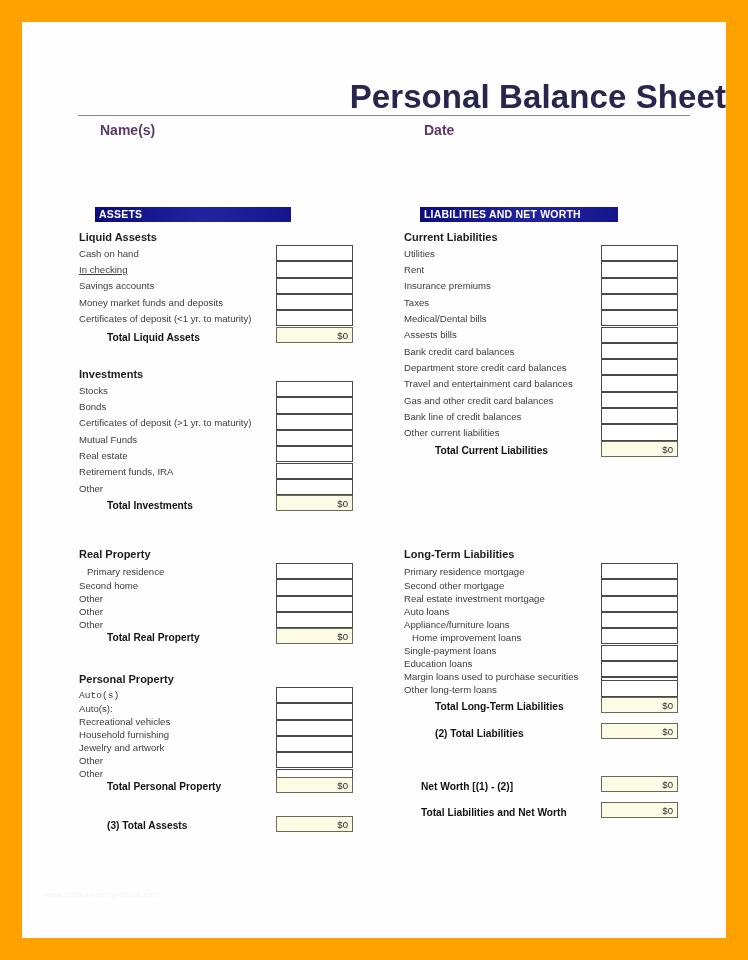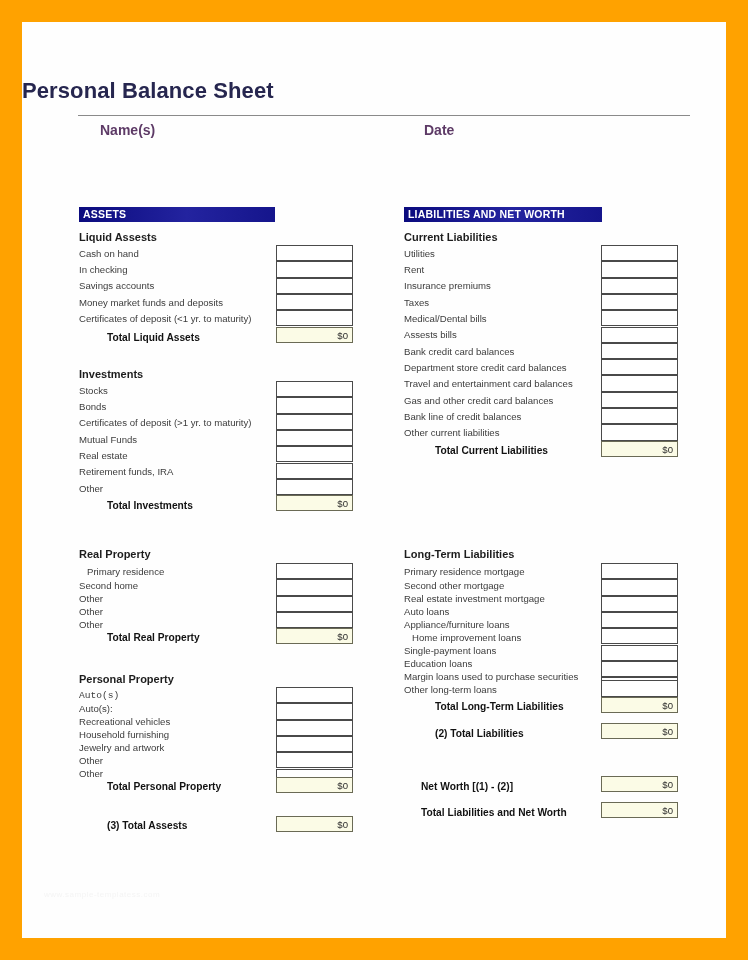--- a/index.html
+++ b/index.html
@@ -30,22 +30,22 @@
     background: #fefefe;
     box-sizing: border-box;
     overflow: hidden;
   }
 
   
   #doc-title {
     position: absolute;
     left: 0; right: 0;
     top: 56px;
-    text-align: left;
-    font-size: 22px;
+    text-align: right;
+    font-size: 33px;
     font-weight: bold;
     color: #26264f;
     letter-spacing: .1px;
   }
   #title-rule {
     position: absolute;
     left: 56px;
     top: 93px;
     width: 612px;
     height: 1px;
@@ -67,20 +67,21 @@
     height: 15px;
     background: #11118f;
     background: linear-gradient(90deg,#0b0b7e 0%, #23239f 55%, #15158c 100%);
     color: #ffffff;
     font-size: 10.5px;
     font-weight: bold;
     line-height: 15px;
     padding-left: 4px;
     box-sizing: border-box;
     letter-spacing: .2px;
+    margin-left: 16px;
   }
   #banner-assets { left: 57px; top: 185px; width: 196px; }
   #banner-liab   { left: 382px; top: 185px; width: 198px; }
 
   
   .grp-title {
     position: absolute;
     font-size: 11px;
     font-weight: bold;
     color: #1d1d1d;
@@ -142,21 +143,21 @@
     <div id="doc-title">Personal Balance Sheet</div>
     <div id="title-rule"></div>
     <div class="meta-label" id="meta-names">Name(s)</div>
     <div class="meta-label" id="meta-date">Date</div>
 
     <div class="banner" id="banner-assets">ASSETS</div>
     <div class="banner" id="banner-liab">LIABILITIES AND NET WORTH</div>
 
     <div class="grp-title" style="left:57px; top:209px;">Liquid Assests</div>
     <div class="line-label" style="left:57px; top:226px;">Cash on hand</div>
-    <div class="line-label" style="left:57px; top:242px;">In checking</div>
+    <div class="line-label" style="left:57px; top:242px;text-decoration:underline;">In checking</div>
     <div class="line-label" style="left:57px; top:258px;">Savings accounts</div>
     <div class="line-label" style="left:57px; top:275px;">Money market funds and deposits</div>
     <div class="line-label" style="left:57px; top:291px;">Certificates of deposit (&lt;1 yr. to maturity)</div>
     <div class="total-label" style="left:85px; top:310px;">Total Liquid Assets</div>
     <div class="box colL" style="top:223px;"></div>
     <div class="box colL" style="top:239.3px;"></div>
     <div class="box colL" style="top:255.6px;"></div>
     <div class="box colL" style="top:271.9px;"></div>
     <div class="box colL" style="top:288.2px;"></div>
     <div class="box colL total" style="top:304.5px;">

